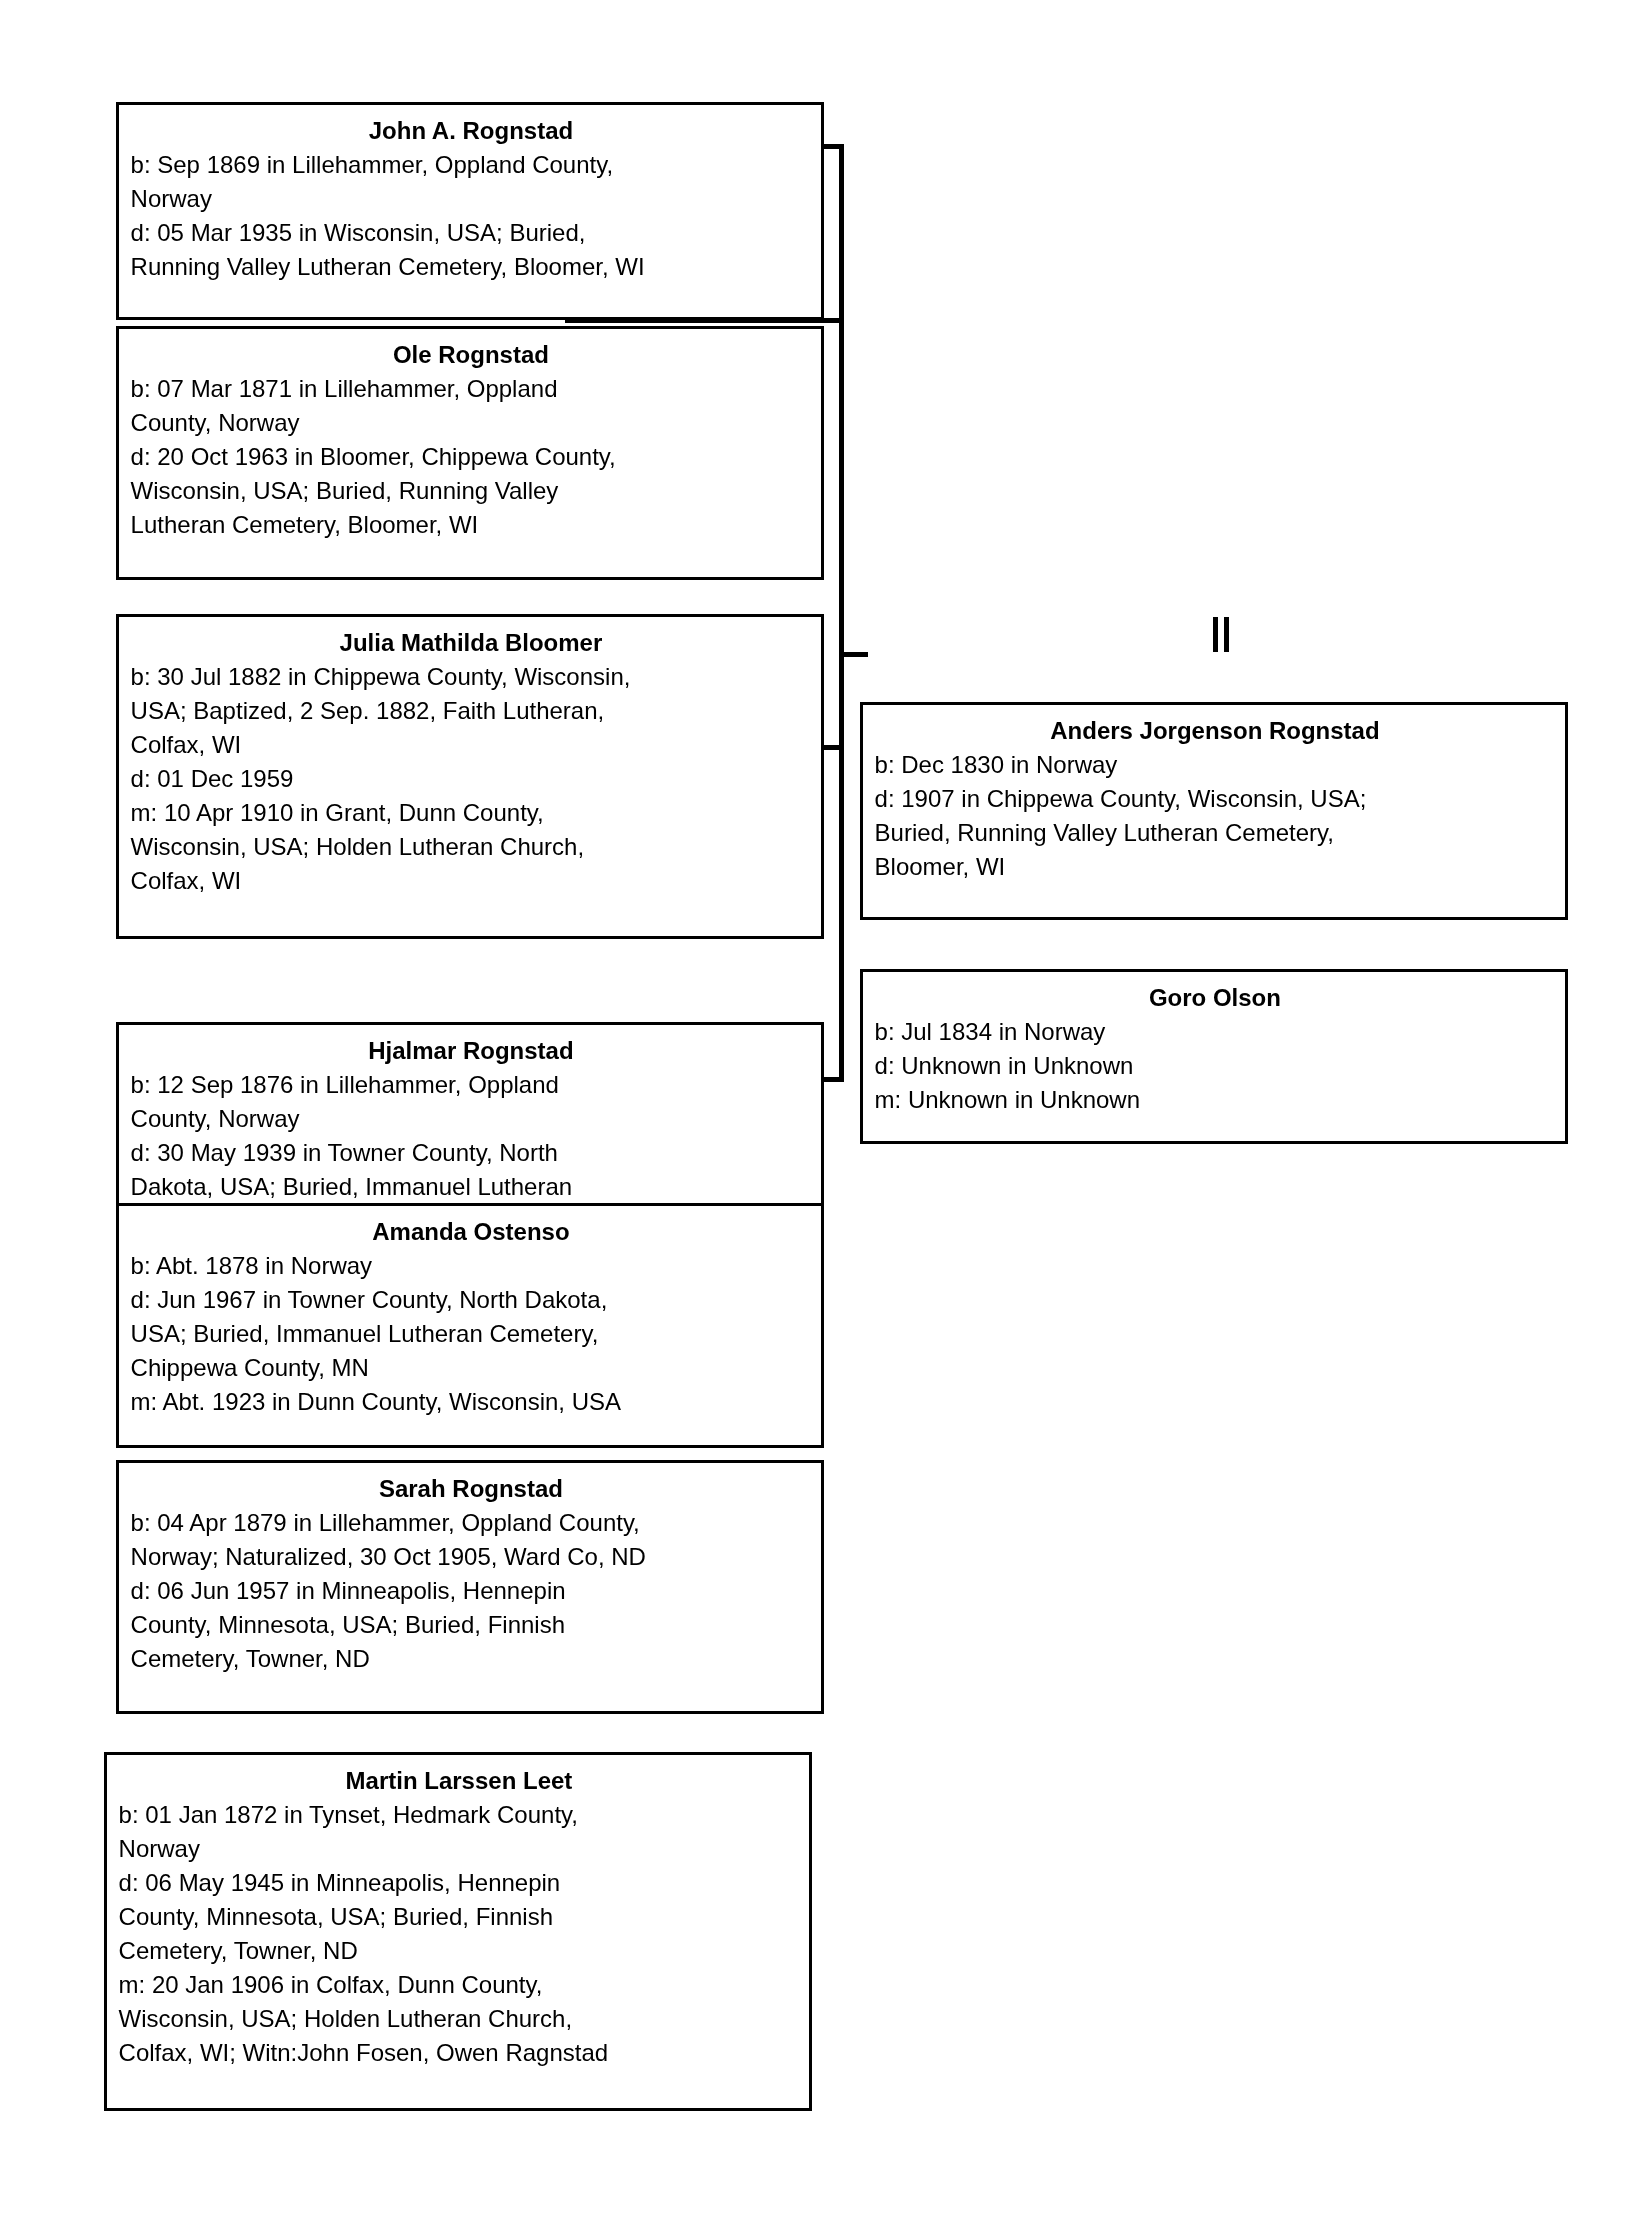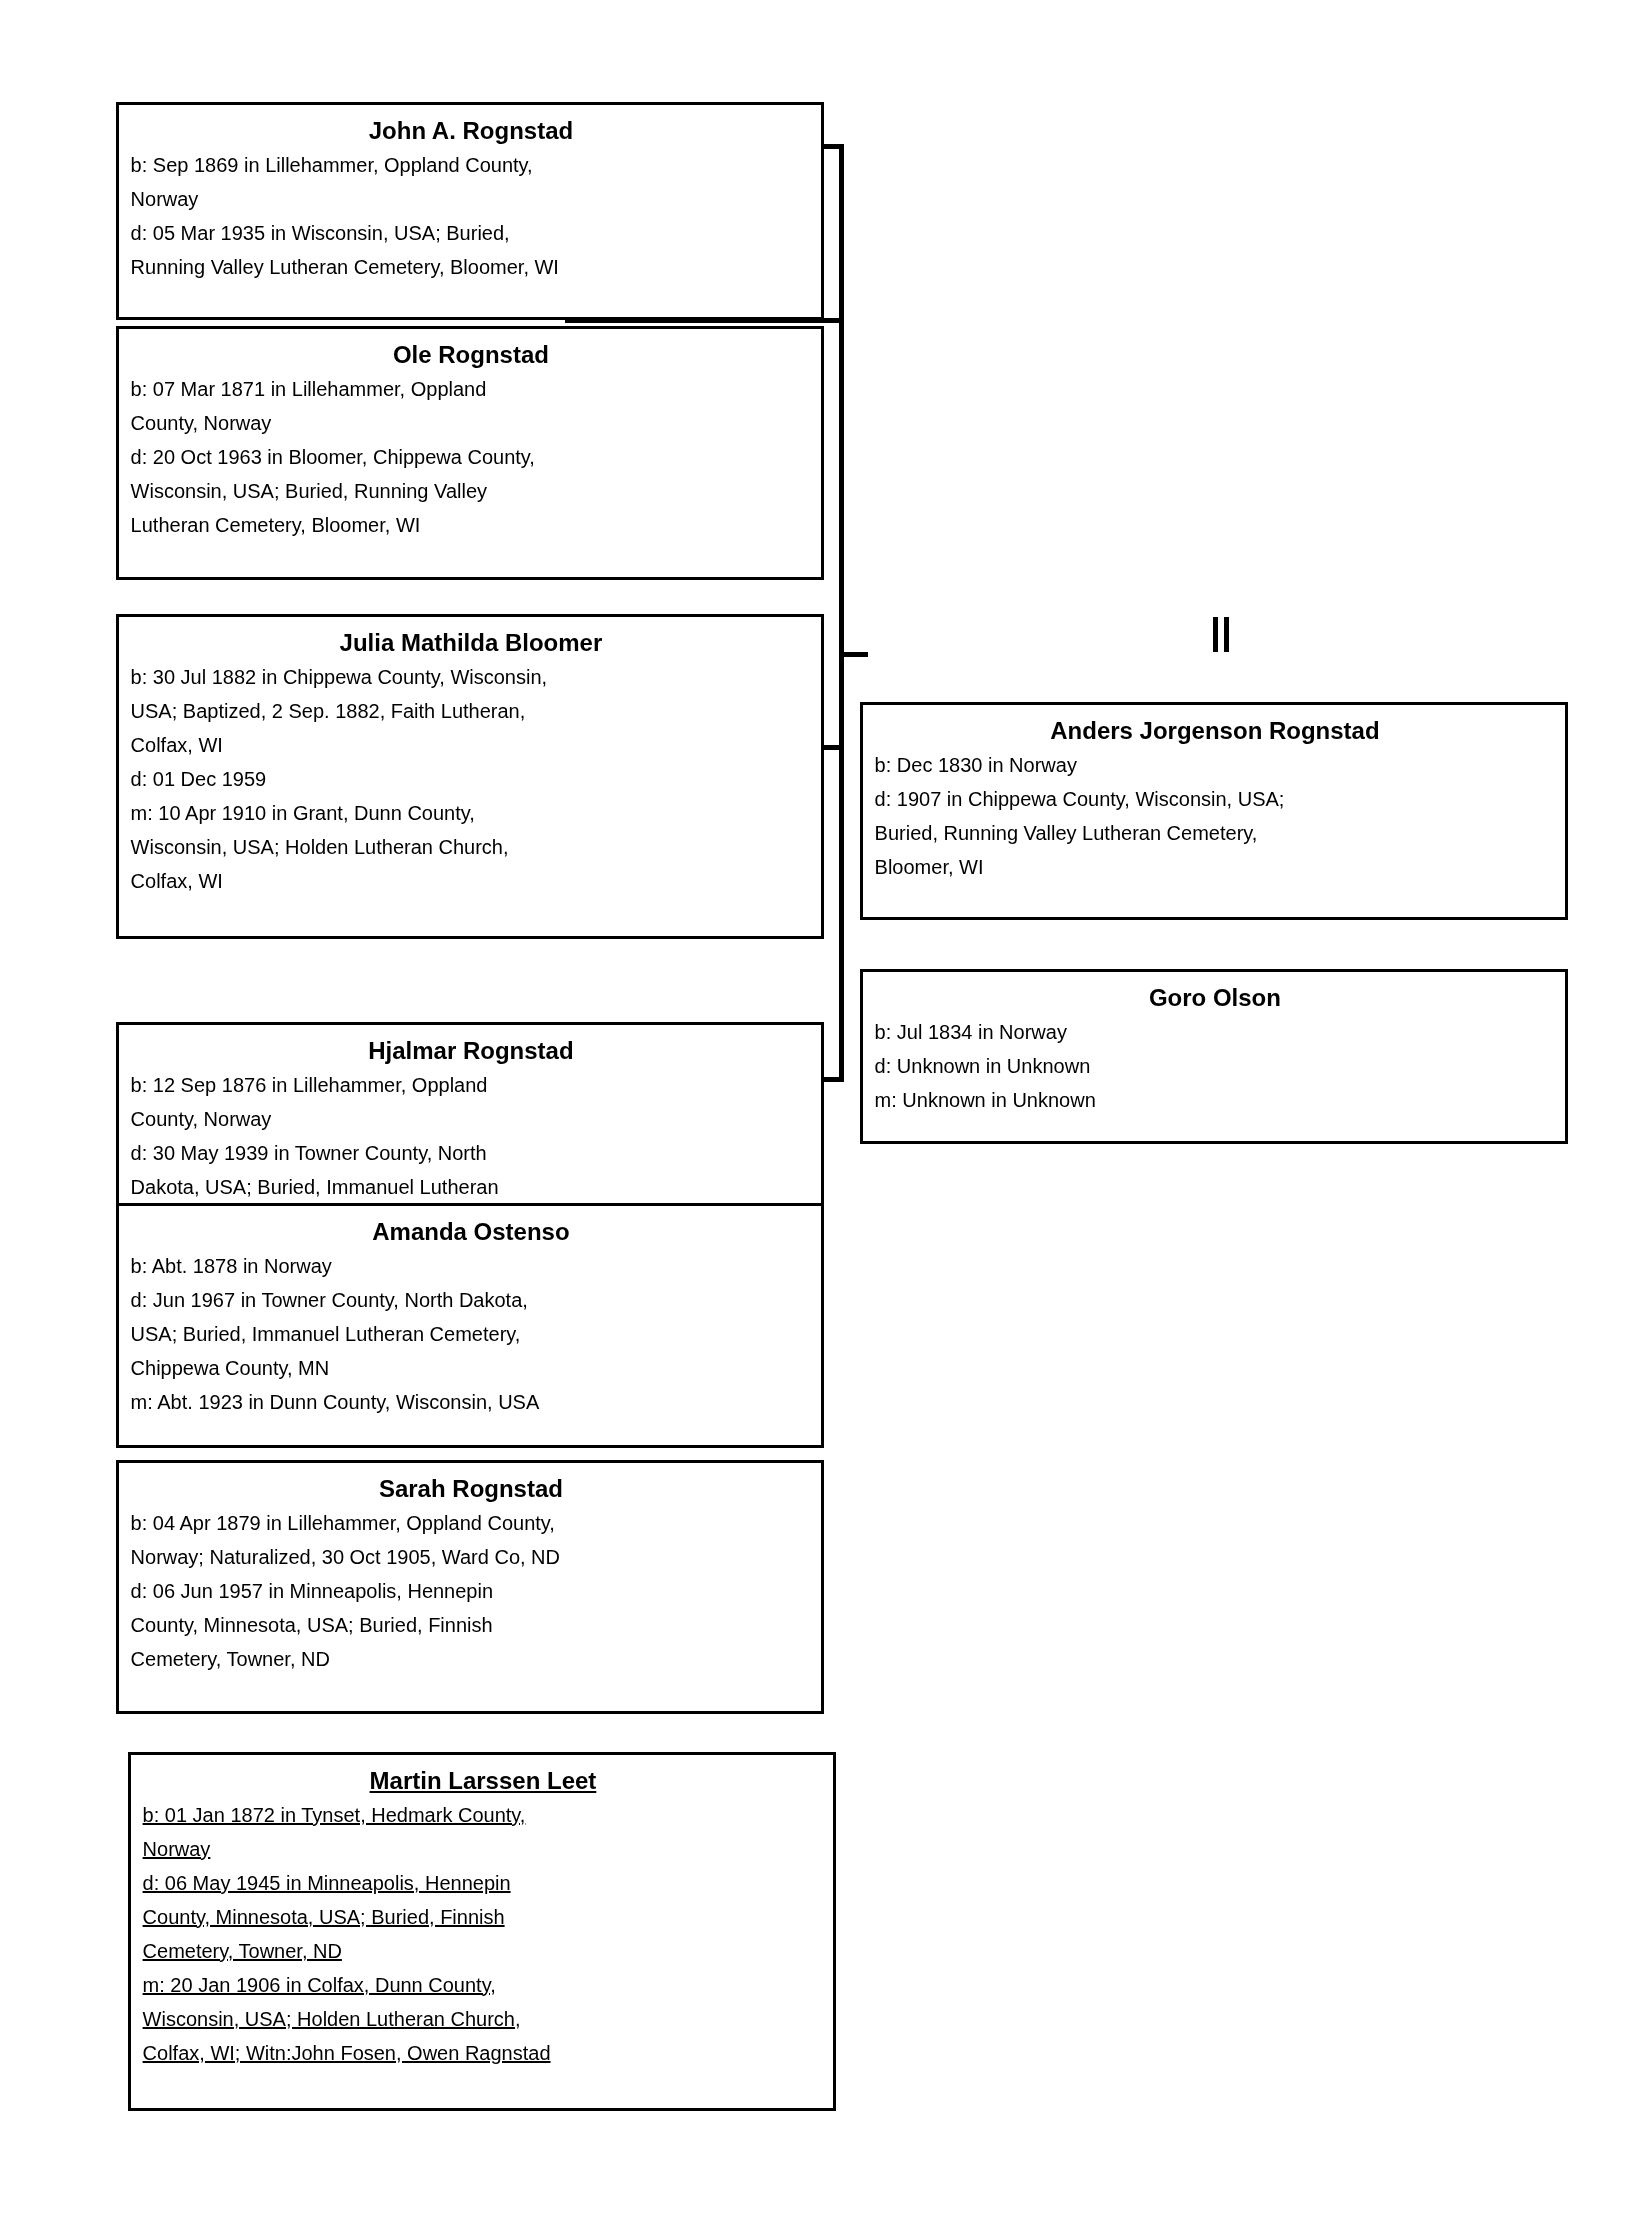--- a/index.html
+++ b/index.html
@@ -31,21 +31,21 @@
   .node .name {
     display: block;
     text-align: center;
     font-weight: bold;
     font-size: 24px;
     line-height: 34px;
     white-space: nowrap;
   }
   .node .facts {
     display: block;
-    font-size: 20px;
+    font-size: 24px;
     line-height: 34px;
   }
   .node .fact {
     display: block;
     padding-left: 1.9px;
   }
   .inner {
     padding: 8.7px 7.8px 0 9.7px;
   }
   
@@ -156,21 +156,21 @@
       <span class="facts">
         <span class="fact">b: 04 Apr 1879 in Lillehammer, Oppland County,</span>
         <span class="fact">Norway; Naturalized, 30 Oct 1905, Ward Co, ND</span>
         <span class="fact">d: 06 Jun 1957 in Minneapolis, Hennepin</span>
         <span class="fact">County, Minnesota, USA; Buried, Finnish</span>
         <span class="fact">Cemetery, Towner, ND</span>
       </span>
     </div>
   </div>
 
-  <div class="node" style="left:128px; top:1752px; width:708px; height:359px;text-decoration:underline;">
+  <div class="node" style="left:104px; top:1752px; width:708px; height:359px;">
     <div class="inner">
       <span class="name">Martin Larssen Leet</span>
       <span class="facts">
         <span class="fact">b: 01 Jan 1872 in Tynset, Hedmark County,</span>
         <span class="fact">Norway</span>
         <span class="fact">d: 06 May 1945 in Minneapolis, Hennepin</span>
         <span class="fact">County, Minnesota, USA; Buried, Finnish</span>
         <span class="fact">Cemetery, Towner, ND</span>
         <span class="fact">m: 20 Jan 1906 in Colfax, Dunn County,</span>
         <span class="fact">Wisconsin, USA; Holden Lutheran Church,</span>

